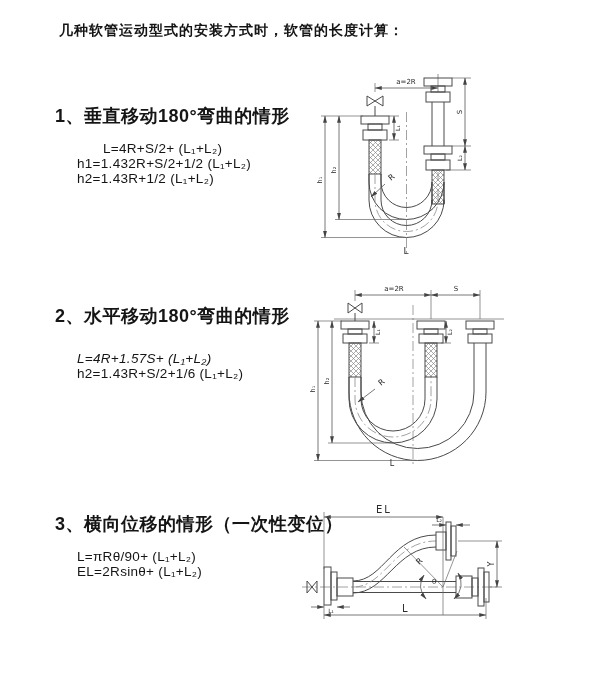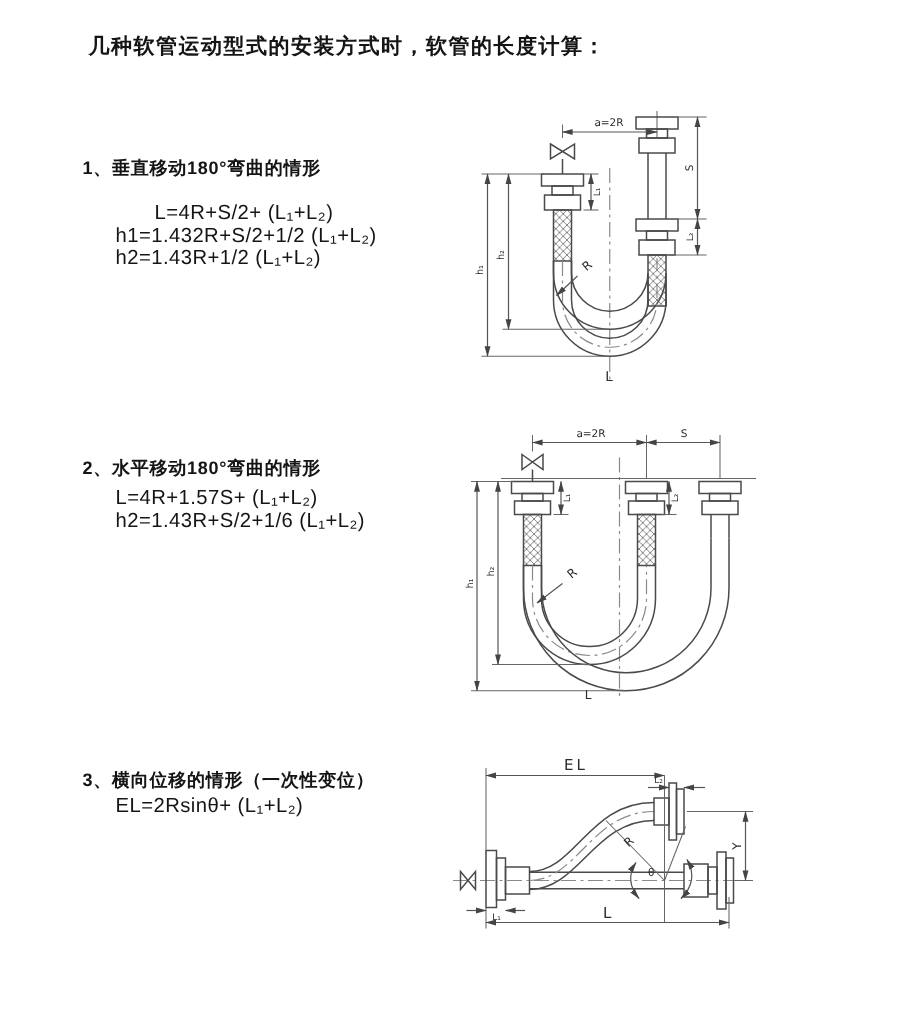--- a/index.html
+++ b/index.html
@@ -1,19 +1,19 @@
 <!DOCTYPE html>
 <html><head>
 <meta charset="utf-8">
 <style>
   html,body{margin:0;padding:0;background:#ffffff;}
   body{width:600px;height:675px;position:relative;font-family:"Liberation Sans",sans-serif;color:#151515;overflow:hidden;}
   .title{position:absolute;left:35px;top:22px;font-size:14px;font-weight:bold;letter-spacing:1px;margin-left:24px;}
   .sec{position:absolute;left:55px;}
-  .sec .h{font-size:12px;font-weight:bold;letter-spacing:0.5px;}
+  .sec .h{font-size:18px;font-weight:bold;letter-spacing:0.5px;}
   .sec .f{font-size:13.5px;margin-left:22px;margin-top:0;letter-spacing:0.3px;white-space:nowrap;}
   svg.dia{position:absolute;overflow:visible;}
   .dwg{stroke:#4a4a4a;stroke-width:1;fill:none;}
   .dwg text{stroke:none;fill:#2b2b2b;font-family:"DejaVu Sans",sans-serif;}
   .cl{stroke:#8a8a8a;stroke-width:0.8;stroke-dasharray:10 3 2 3;}
   .dim{stroke:#555;stroke-width:0.8;}
   .ext{stroke:#666;stroke-width:0.7;}
 </style>
 </head>
 <body>
@@ -22,26 +22,27 @@
 
 <div class="sec" style="top:104px;">
   <div class="h">1、垂直移动180°弯曲的情形</div>
   <div class="f" style="margin-top:13px;margin-left:48px;">L=4R+S/2+ (L₁+L₂)</div>
   <div class="f">h1=1.432R+S/2+1/2 (L₁+L₂)</div>
   <div class="f">h2=1.43R+1/2 (L₁+L₂)</div>
 </div>
 
 <div class="sec" style="top:304px;">
   <div class="h">2、水平移动180°弯曲的情形</div>
-  <div class="f" style="margin-top:3px;">L=4R+1.57S+ (L₁+L₂)</div>
+  <div class="f" style="margin-top:23px;font-style:italic;">L=4R+1.57S+ (L₁+L₂)</div>
   <div class="f">h2=1.43R+S/2+1/6 (L₁+L₂)</div>
 </div>
 
 <div class="sec" style="top:512px;">
   <div class="h">3、横向位移的情形（一次性变位）</div>
+  <div class="f" style="margin-top:13px;">L=πRθ/90+ (L₁+L₂)</div>
   <div class="f">EL=2Rsinθ+ (L₁+L₂)</div>
 </div>
 
 <svg class="dia" style="left:313px;top:70px;" width="284" height="192" viewBox="0 0 284 192">
   <defs>
     <pattern id="hx1" width="5" height="5" patternUnits="userSpaceOnUse">
       <path d="M0,5 L5,0 M0,0 L5,5" stroke="#777" stroke-width="0.6"></path>
     </pattern>
     <marker id="ar1" viewBox="0 0 8 6" markerWidth="9" markerHeight="7" refX="7.5" refY="3" orient="auto-start-reverse">
       <path d="M0,0.8 L8,3 L0,5.2 Z" fill="#444" stroke="none"></path>

